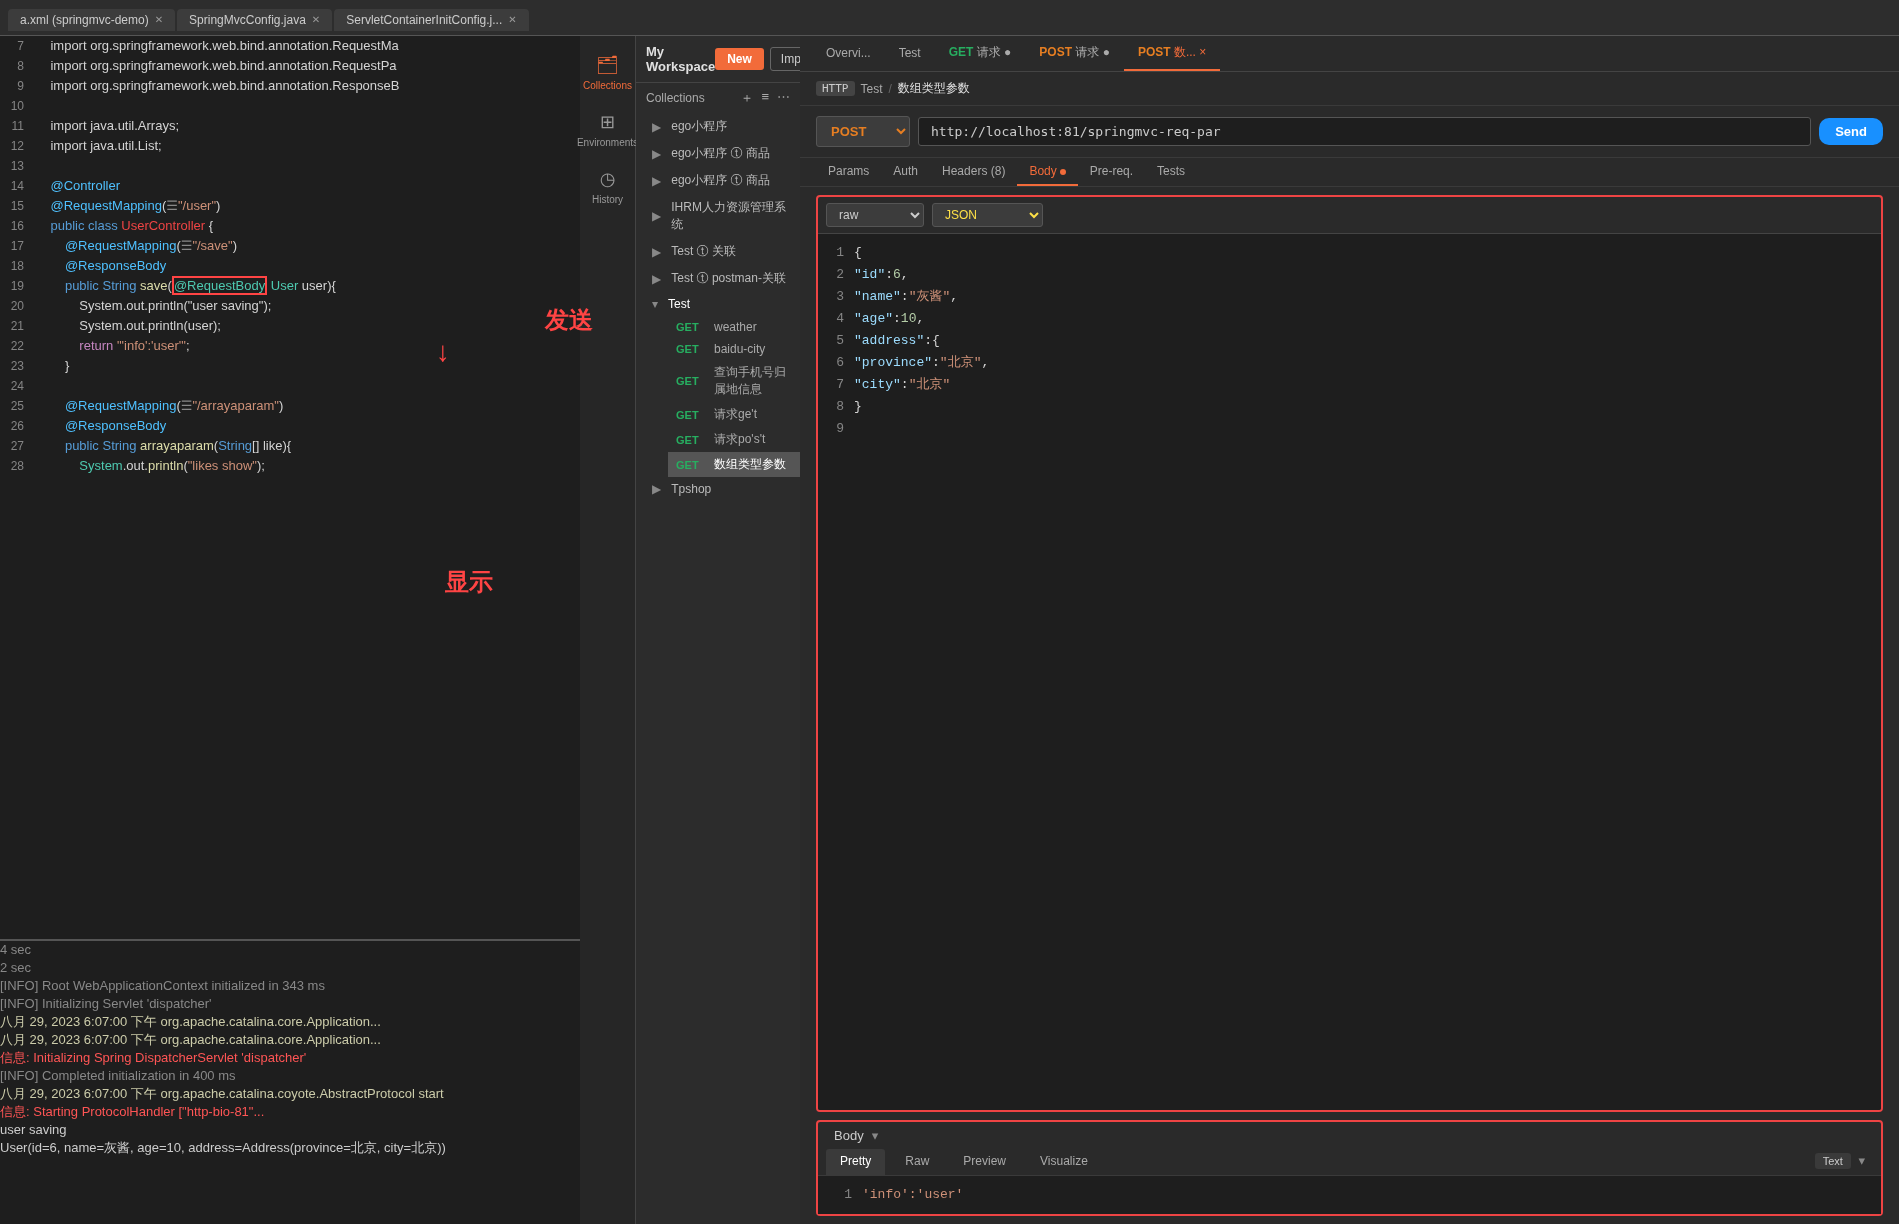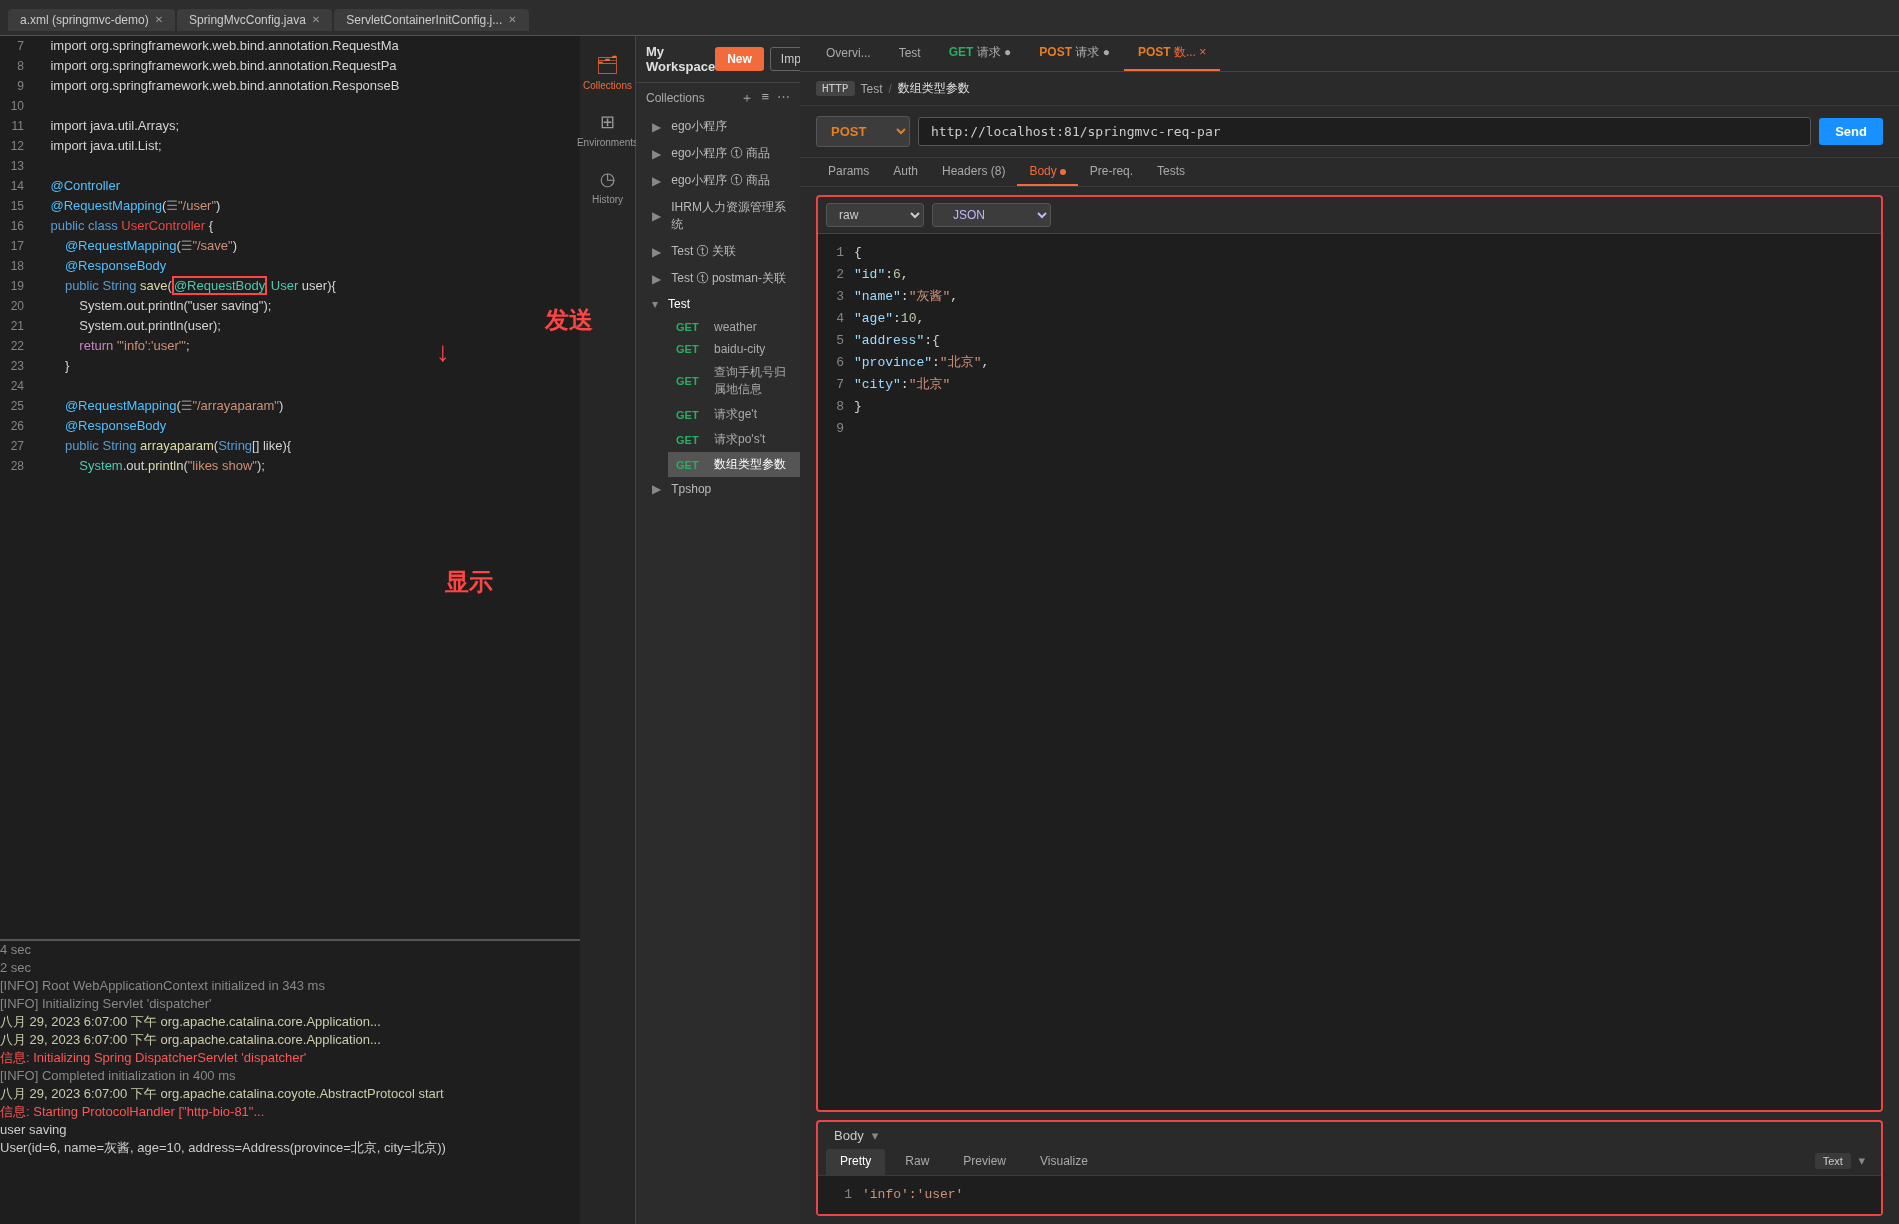--- a/index.html
+++ b/index.html
@@ -39,31 +39,31 @@
     .req-tab .method-post-badge { color: #e67e22; }
 
     .breadcrumb-bar { padding: 8px 16px; font-size: 12px; color: #aaa; display: flex; align-items: center; gap: 6px; border-bottom: 1px solid #3a3a3a; }
     .breadcrumb-sep { color: #666; }
     .breadcrumb-title { color: #e0e0e0; font-weight: 500; }
     .http-badge { background: #444; color: #ccc; padding: 1px 6px; border-radius: 3px; font-size: 11px; font-family: monospace; }
 
     .url-bar { display: flex; align-items: center; gap: 8px; padding: 10px 16px; border-bottom: 1px solid #3a3a3a; }
     .method-select { background: #3c3c3c; color: #e67e22; border: 1px solid #555; padding: 6px 10px; border-radius: 3px; font-size: 13px; font-weight: bold; cursor: pointer; }
     .url-input { flex: 1; background: #1e1e1e; color: #ccc; border: 1px solid #555; padding: 6px 12px; border-radius: 3px; font-size: 13px; font-family: monospace; }
-    .send-btn { background: #1890ff; color: #fff; border: none; padding: 6px 16px; border-radius: 3px; cursor: pointer; font-size: 13px; font-weight: bold; }
+    .send-btn { background: #1890ff; color: #fff; border: none; padding: 6px 16px; border-radius: 10px; cursor: pointer; font-size: 13px; font-weight: bold; }
 
     .request-sub-tabs { display: flex; gap: 0; padding: 0 16px; border-bottom: 1px solid #3a3a3a; }
     .sub-tab { padding: 6px 12px; font-size: 12px; color: #aaa; cursor: pointer; border-bottom: 2px solid transparent; }
     .sub-tab.active { color: #f26b3a; border-bottom: 2px solid #f26b3a; }
     .sub-tab .dot { display: inline-block; width: 6px; height: 6px; background: #f26b3a; border-radius: 50%; margin-left: 3px; vertical-align: middle; }
 
     .request-body-area { flex: 1; overflow: hidden; display: flex; flex-direction: column; border: 2px solid #e44; margin: 8px 16px; border-radius: 4px; }
     .body-toolbar { display: flex; align-items: center; gap: 8px; padding: 6px 8px; border-bottom: 1px solid #444; }
     .format-select { background: #3c3c3c; color: #ccc; border: 1px solid #555; padding: 3px 8px; border-radius: 3px; font-size: 12px; }
-    .json-select { background: #3c3c3c; color: #c4b5fd; border: 1px solid #555; padding: 3px 24px 3px 16px; border-radius: 3px; font-size: 12px; cursor: pointer; }
+    .json-select { background: #3c3c3c; color: #fde047; border: 1px solid #555; padding: 3px 24px 3px 8px; border-radius: 3px; font-size: 12px; cursor: pointer; }
     .code-editor { flex: 1; background: #1e1e1e; padding: 8px; font-family: 'Courier New', monospace; font-size: 13px; overflow-y: auto; }
     .code-editor-line { display: flex; line-height: 22px; }
     .ln { color: #858585; min-width: 28px; text-align: right; padding-right: 10px; }
 
     .response-section { border-top: 1px solid #3a3a3a; }
     .response-header { display: flex; align-items: center; gap: 8px; padding: 6px 16px; }
     .body-label { font-size: 13px; color: #ccc; font-weight: 500; }
     .response-tabs { display: flex; gap: 6px; padding: 0 8px; border-bottom: 1px solid #3a3a3a; }
     .resp-tab { padding: 5px 14px; font-size: 12px; color: #aaa; cursor: pointer; border-bottom: 2px solid transparent; }
     .resp-tab.active { background: #3a3a3a; color: #fff; border-radius: 3px 3px 0 0; }
@@ -238,21 +238,21 @@
         <div class="sidebar-icon-item">
           <span class="icon-glyph">◷</span>
           <span style="font-size:10px;">History</span>
         </div>
       </div>
 
       <div class="sidebar-panel">
 
         <div style="padding:8px 10px; border-bottom:1px solid #444; display:flex; align-items:center; justify-content:space-between;">
           <span style="font-size:13px; font-weight:600; color:#e0e0e0;">My Workspace</span>
-          <div style="display:flex; gap:6px;">
+          <div style="display:flex; gap:6px;align-items:center;">
             <button class="btn-new">New</button>
             <button class="btn-import">Import</button>
           </div>
         </div>
 
         <div style="display:flex; align-items:center; justify-content:space-between; padding:6px 10px;">
           <span style="font-size:12px; color:#aaa;">Collections</span>
           <div style="display:flex; gap:8px;">
             <span style="color:#aaa; cursor:pointer;">＋</span>
             <span style="color:#aaa; cursor:pointer;">≡</span>

